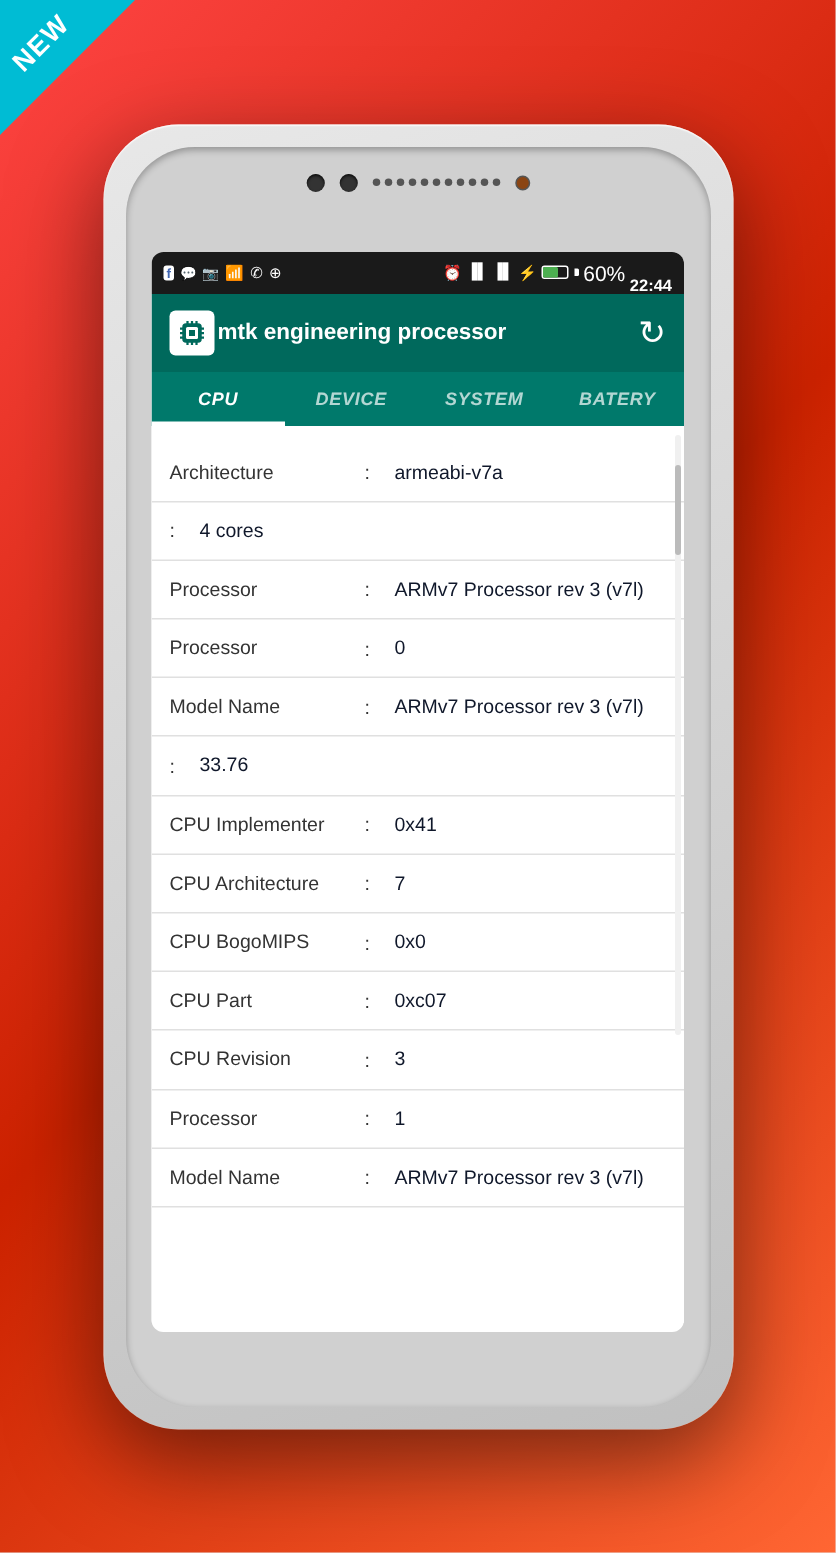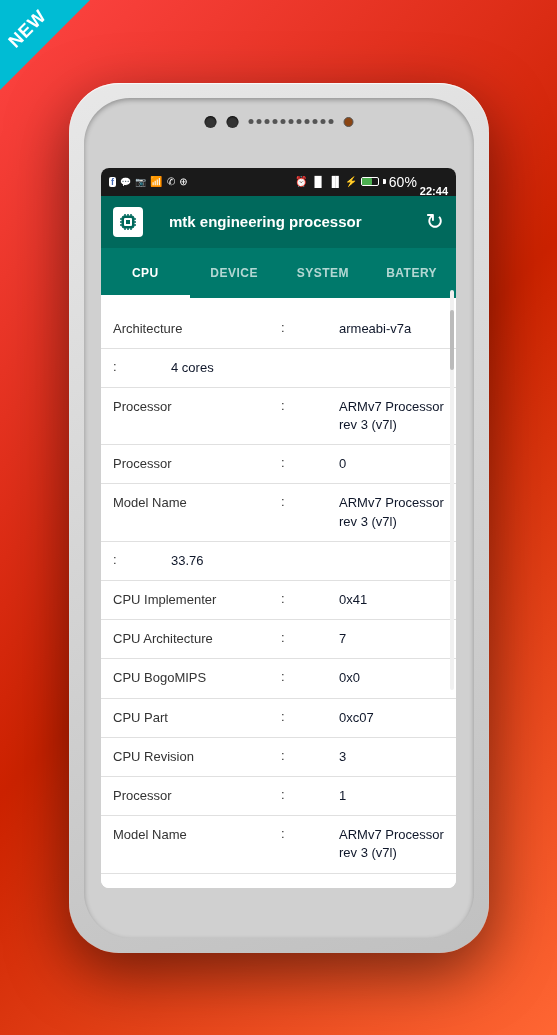--- a/index.html
+++ b/index.html
@@ -186,21 +186,21 @@
       height: 52px;
       display: flex;
       align-items: center;
       justify-content: space-between;
       padding: 0 12px;
     }
 
     .app-title-area {
       display: flex;
       align-items: center;
-      gap: 26px;
+      gap: 2px;
     }
 
     .chip-icon {
       width: 30px;
       height: 30px;
       background: white;
       border-radius: 4px;
       display: flex;
       align-items: center;
       justify-content: center;
@@ -216,21 +216,22 @@
     .refresh-icon {
       color: white;
       font-size: 20px;
       cursor: pointer;
     }
 
     
     .tab-bar {
       background: #00796b;
       display: flex;
-      height: 50px;
+      height: 36px;
+      font-style: italic;
     }
 
     .tab {
       flex: 1;
       display: flex;
       align-items: center;
       justify-content: center;
       color: rgba(255,255,255,0.7);
       font-size: 12px;
       font-weight: bold;
@@ -263,22 +264,21 @@
 
     
     .data-table {
       width: 100%;
     }
 
     .data-row {
       display: flex;
       border-bottom: 1px solid #e0e0e0;
       padding: 10px 12px;
-      align-items: flex-start;
-      gap: 38px;
+      align-items: center;
     }
 
     .data-row:first-child {
       margin-top: 12px;
     }
 
     .label-col {
       width: 130px;
       font-size: 13px;
       color: #333;

